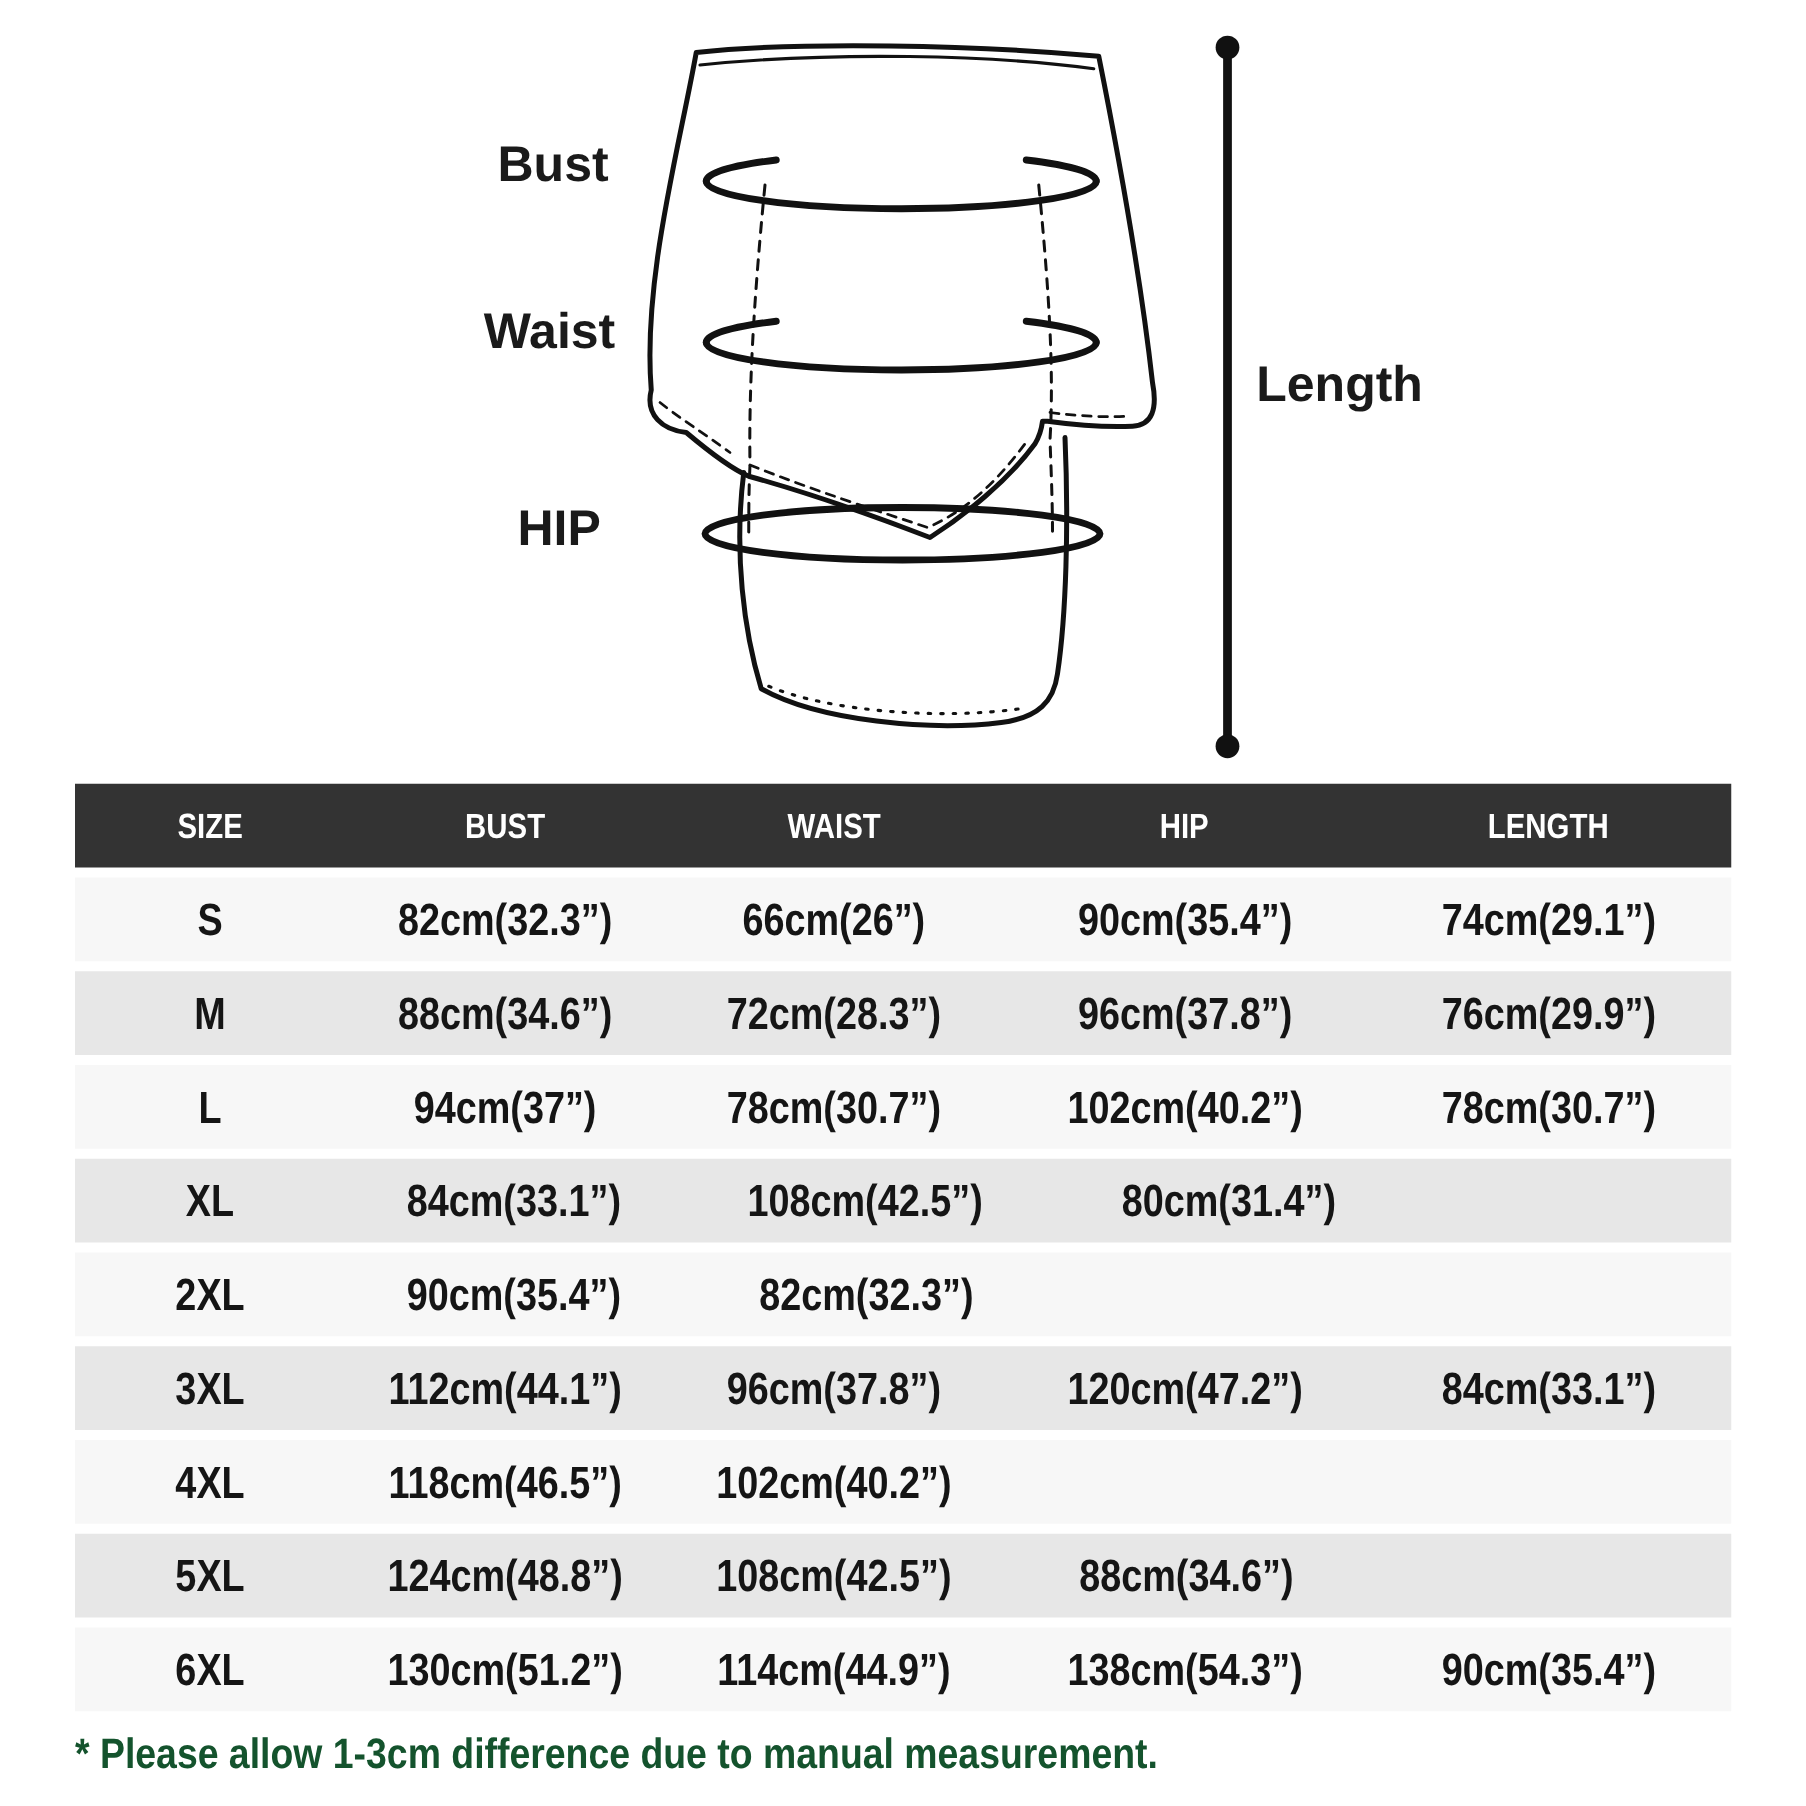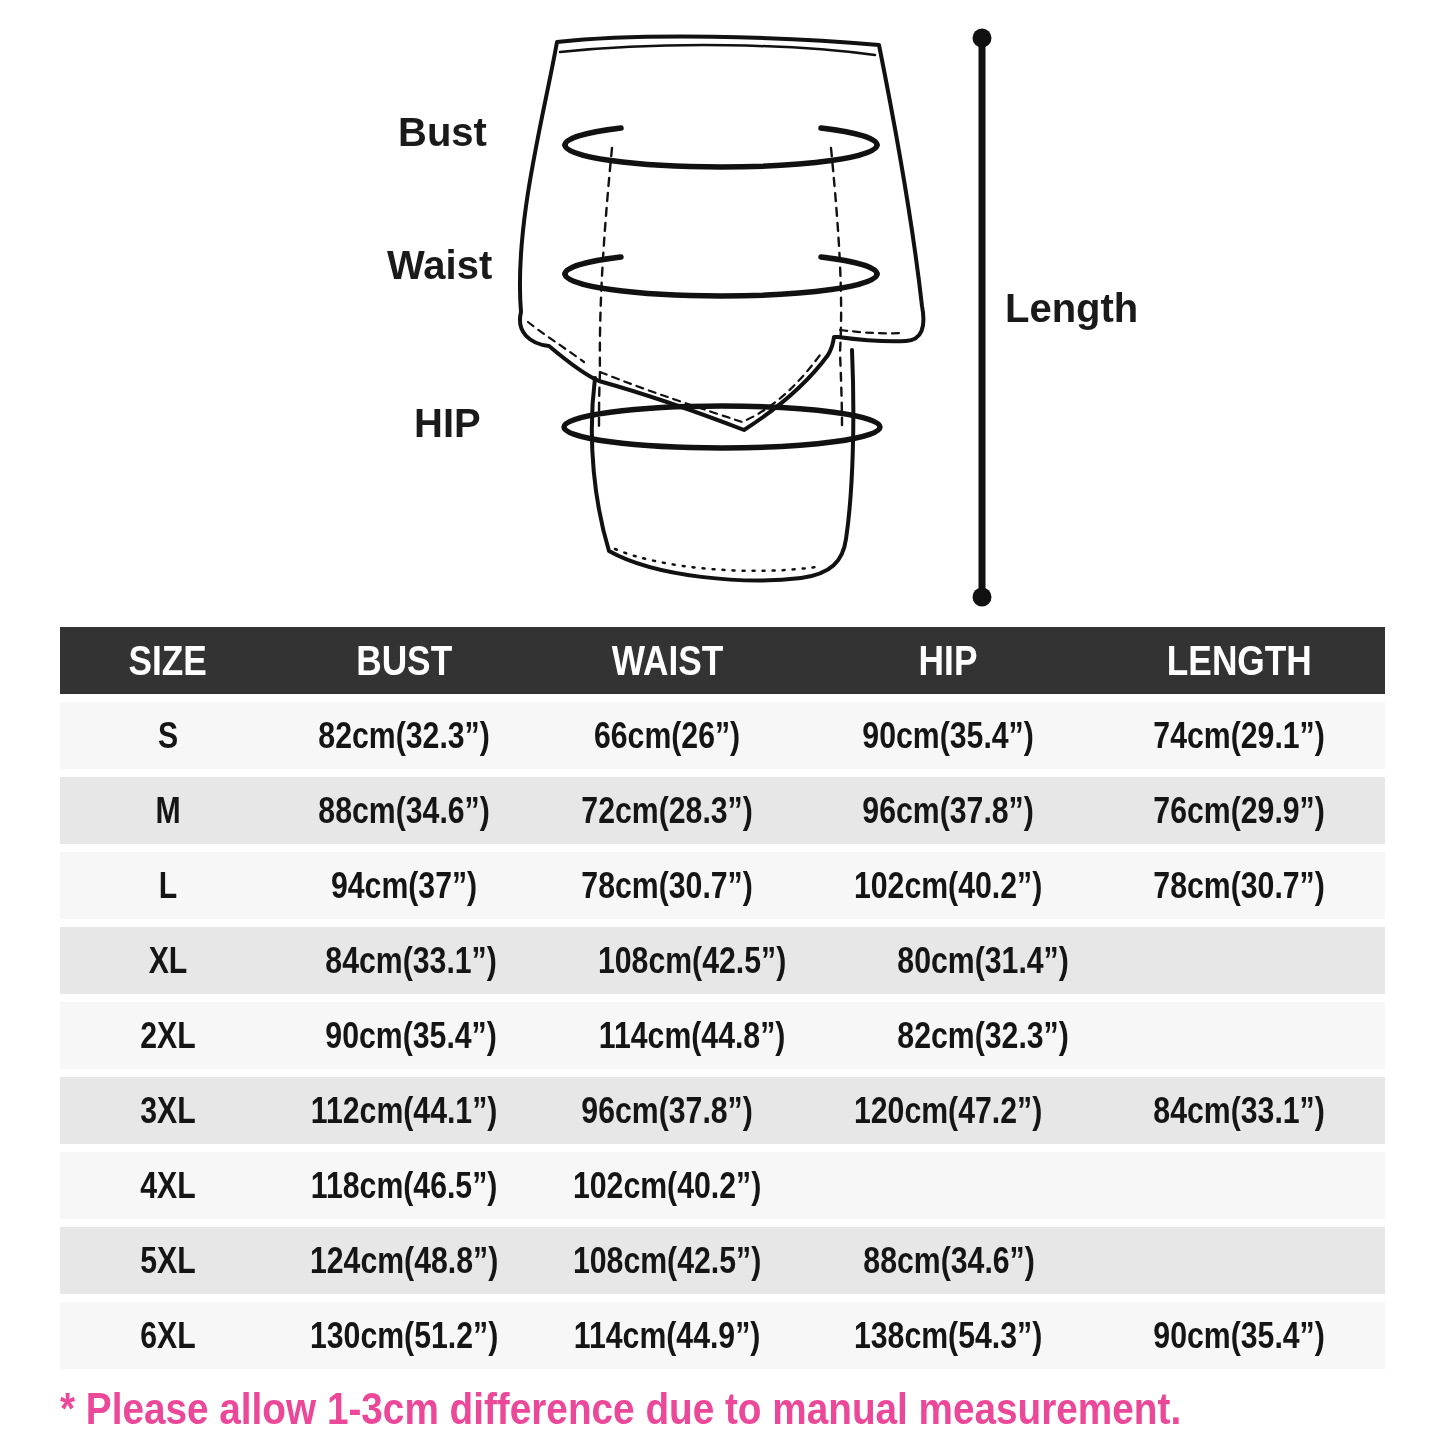--- a/index.html
+++ b/index.html
@@ -21,35 +21,35 @@
   .lbl-bust   { left:398px; top:112px; }
   .lbl-waist  { left:387px; top:245px; }
   .lbl-hip    { left:414px; top:403px; }
   .lbl-length { left:1005px; top:288px; }
   
   #size-table { position:absolute; left:60px; top:627px; width:1325px; }
   .thead {
     display:flex; align-items:center; height:67px;
     background:#333333;
   }
-  .th { color:#ffffff; font-size:42px; font-weight:bold; text-align:center; line-height:1; }
+  .th { color:#ffffff; font-size:28px; font-weight:bold; text-align:center; line-height:1; }
   .tr { display:flex; align-items:center; height:67px; margin-top:8px; }
   .tr.light { background:#f7f7f7; }
   .tr.dark  { background:#e7e7e7; }
   .td { font-size:36px; font-weight:bold; color:#151515; text-align:center; line-height:1; }
   .col-0 { width:16.3%; }
   .col-1 { width:19.3%; }
   .col-2 { width:20.45%; }
   .col-3 { width:21.9%; }
   .col-4 { width:22.05%; }
   .cond { display:inline-block; transform:scaleX(0.84); transform-origin:50% 50%; white-space:nowrap; }
   
   #note {
     position:absolute; left:60px; top:1385px;
-    font-size:44px; font-weight:bold; color:#ec4899; line-height:1.1;
+    font-size:34px; font-weight:bold; color:#14532d; line-height:1.1;
   }
   #note .cond { transform-origin:0 50%; transform:scaleX(0.88); }
 </style>
 </head>
 <body>
 
 <div id="canvas">
 
   <div id="diagram">
     <svg width="1445" height="625" viewBox="0 0 1445 625" fill="none" stroke="#111111" stroke-linecap="round" stroke-linejoin="round">
@@ -139,21 +139,20 @@
     <div class="tr dark">
       <div class="td col-0"><span class="cond">XL</span></div>
       <div class="td col-2"><span class="cond">84cm(33.1”)</span></div>
       <div class="td col-3"><span class="cond">108cm(42.5”)</span></div>
       <div class="td col-4"><span class="cond">80cm(31.4”)</span></div>
     </div>
 
     <div class="tr light">
       <div class="td col-0"><span class="cond">2XL</span></div>
       <div class="td col-2"><span class="cond">90cm(35.4”)</span></div>
-      <div class="td col-3"><span class="cond">114cm(44.8”)</span></div>
       <div class="td col-4"><span class="cond">82cm(32.3”)</span></div>
     </div>
 
     <div class="tr dark">
       <div class="td col-0"><span class="cond">3XL</span></div>
       <div class="td col-1"><span class="cond">112cm(44.1”)</span></div>
       <div class="td col-2"><span class="cond">96cm(37.8”)</span></div>
       <div class="td col-3"><span class="cond">120cm(47.2”)</span></div>
       <div class="td col-4"><span class="cond">84cm(33.1”)</span></div>
     </div>

